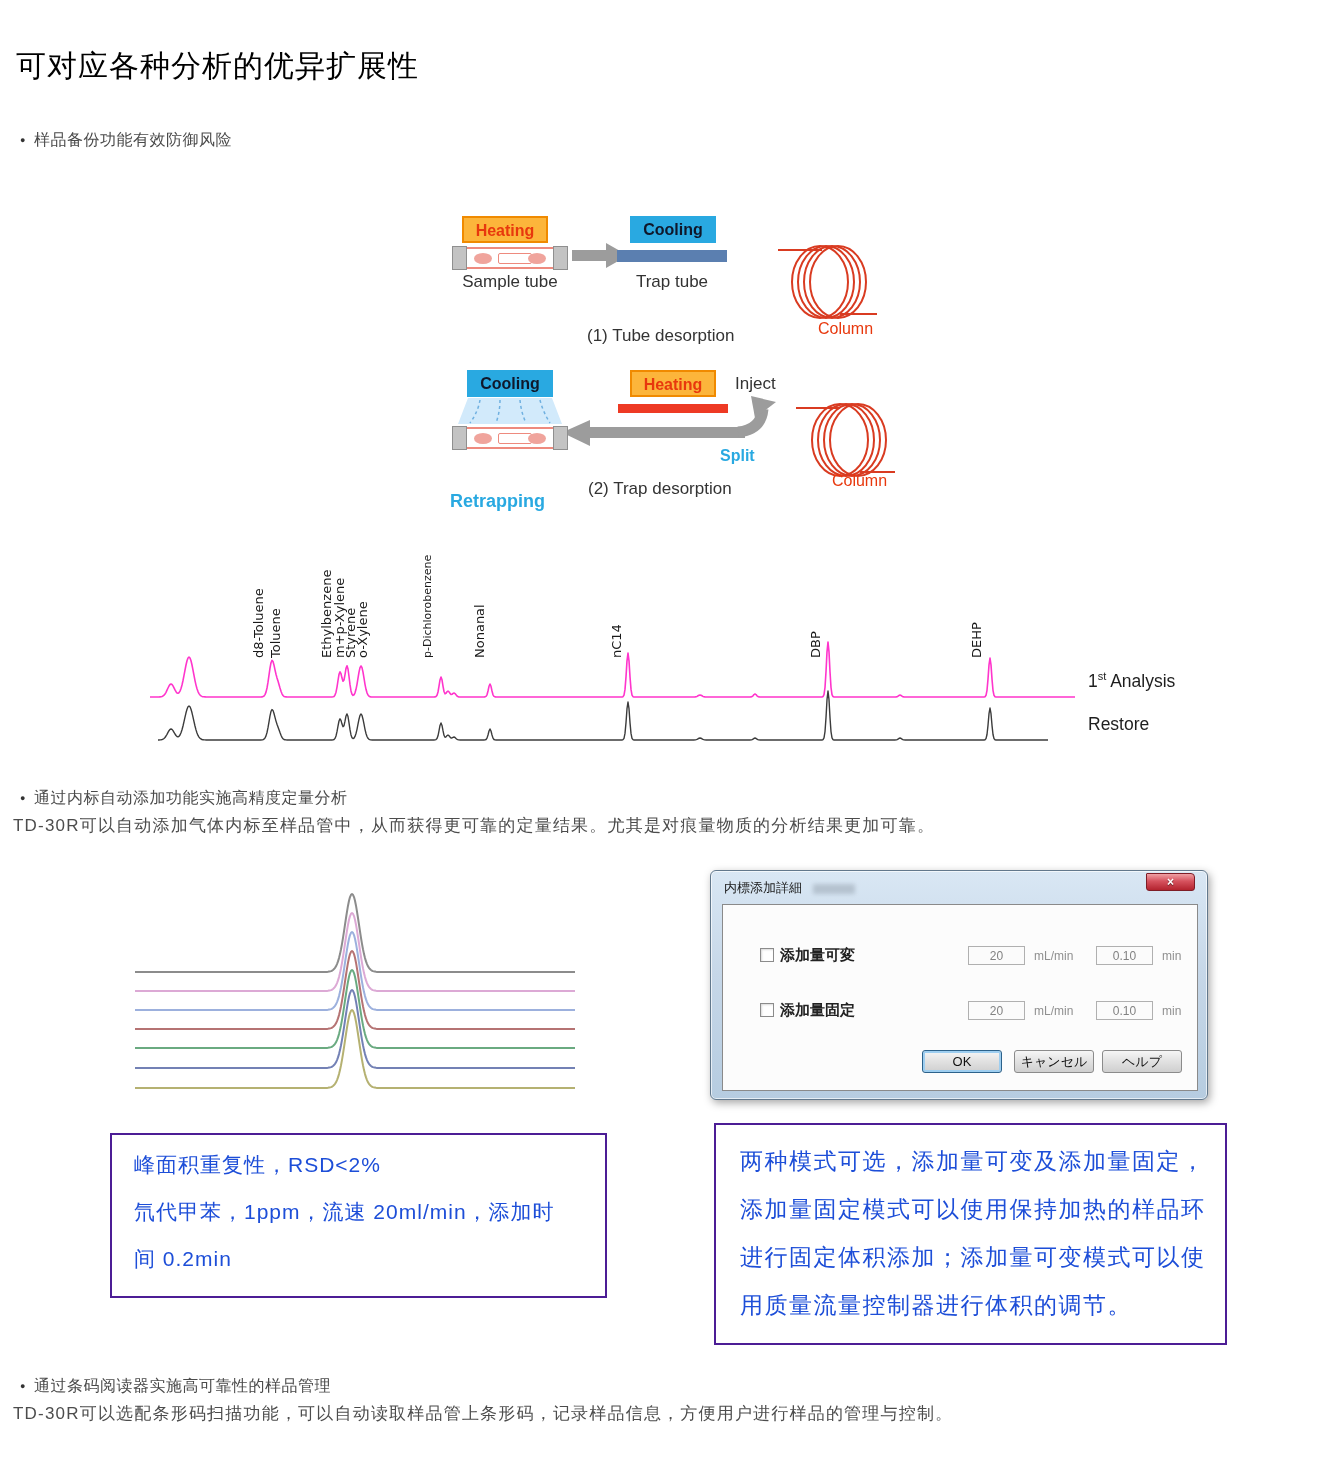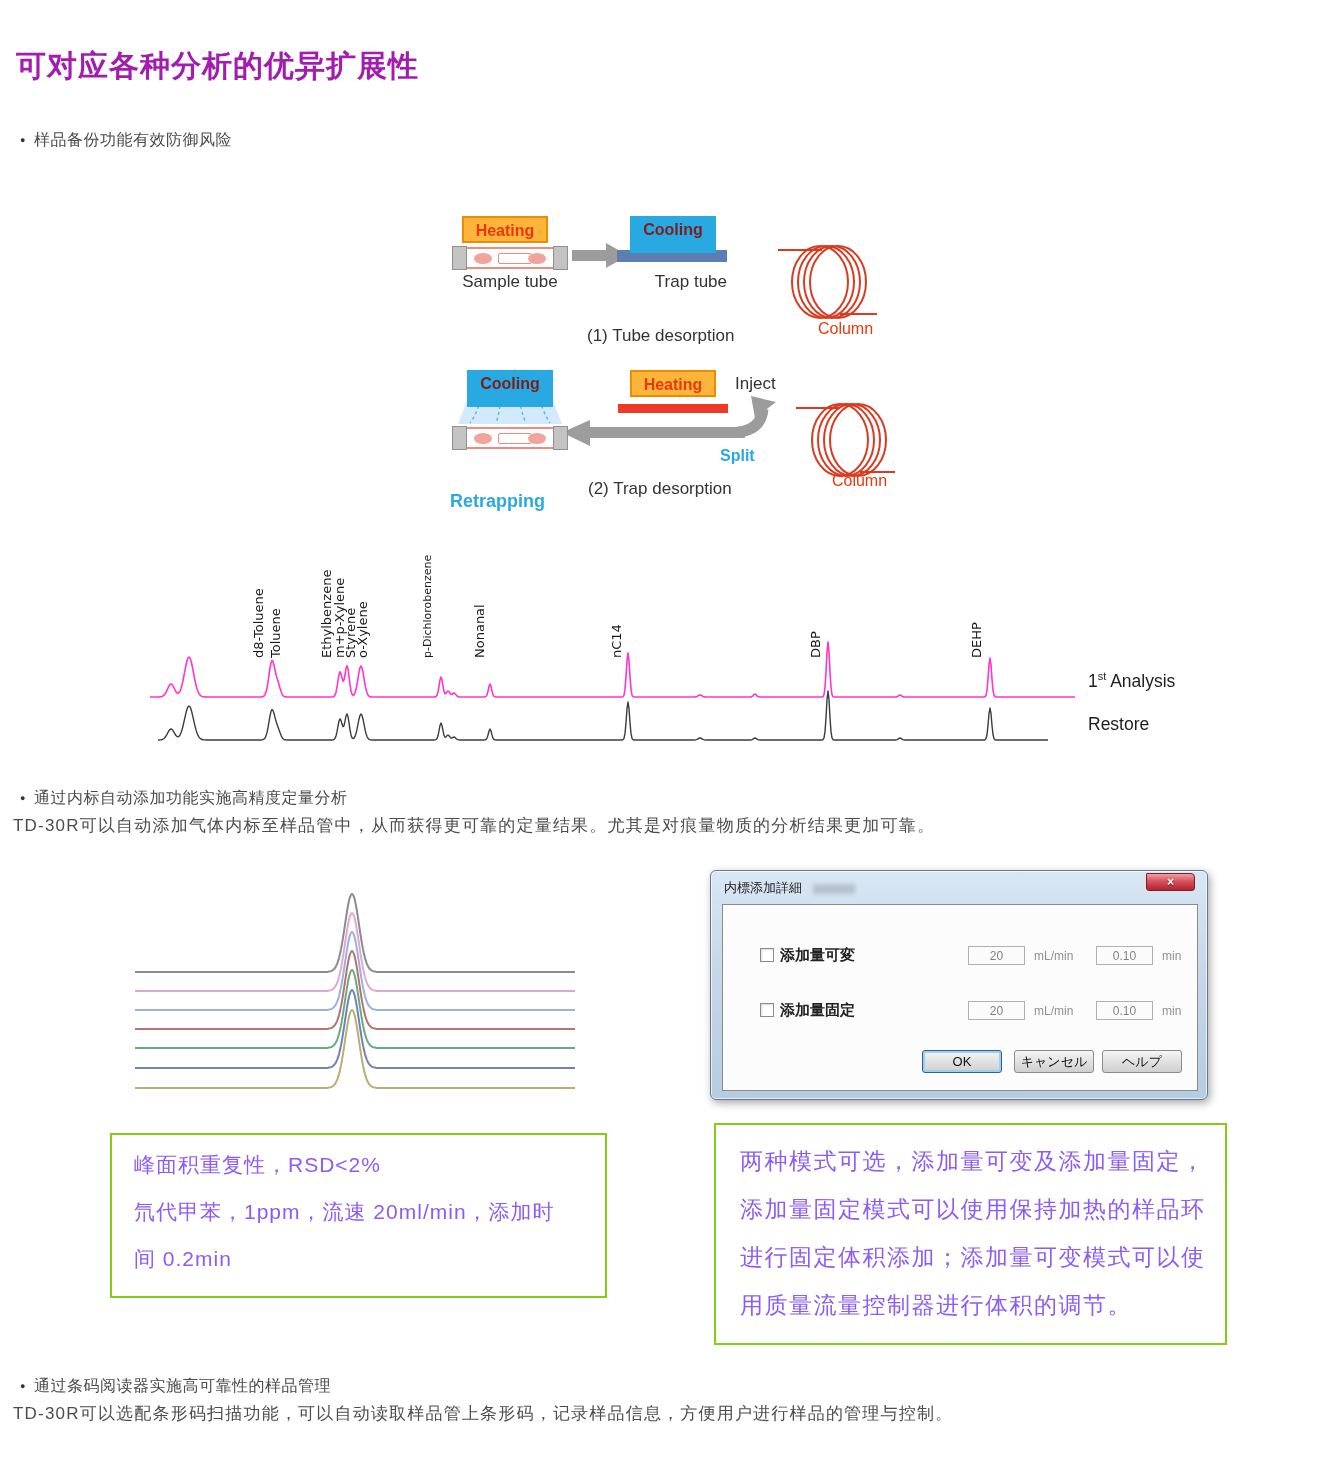--- a/index.html
+++ b/index.html
@@ -1,29 +1,29 @@
 <!DOCTYPE html>
 <html><head>
 <meta charset="utf-8">
 <style>
   html,body{margin:0;padding:0;background:#fff;}
   #page{position:relative;width:1338px;height:1467px;background:#fff;overflow:hidden;
         font-family:"Liberation Sans",sans-serif;color:#4c4c4c;}
   
-  #page-title{position:absolute;left:16px;top:46px;margin:0;font-size:30px;font-weight:700;
-              letter-spacing:1px;color:#a21caf;}
+  #page-title{position:absolute;left:16px;top:46px;margin:0;font-size:30px;font-weight:400;
+              letter-spacing:1px;color:#000000;}
   .sec-head{position:absolute;left:20px;font-size:16px;color:#4a4a4a;letter-spacing:.5px;white-space:nowrap;}
   .sec-head .bullet{font-size:9px;vertical-align:2px;margin-right:8px;color:#333;}
   .sec-body{position:absolute;left:13px;font-size:17px;color:#4c4c4c;letter-spacing:1.2px;white-space:nowrap;}
   
   #diagram-svg{position:absolute;left:430px;top:205px;}
   .hotbox{position:absolute;width:86px;height:27px;line-height:25px;text-align:center;
           font-size:16px;font-weight:bold;border:2px solid #f08a00;background:#fcb53b;color:#e8380d;box-sizing:border-box;}
-  .coolbox{position:absolute;width:86px;height:37px;line-height:27px;text-align:center;
-           font-size:16px;font-weight:bold;background:#29a9e1;color:#7f1d1d;box-sizing:border-box;}
+  .coolbox{position:absolute;width:86px;height:27px;line-height:27px;text-align:center;
+           font-size:16px;font-weight:bold;background:#29a9e1;color:#0f172a;box-sizing:border-box;}
   .sample-tube{position:absolute;width:116px;height:26px;}
   .sample-tube .cap{position:absolute;top:1px;width:15px;height:24px;background:#c3c3c3;border:1px solid #8f8f8f;box-sizing:border-box;}
   .sample-tube .cap.right{right:0;}
   .sample-tube .tube-body{position:absolute;left:12px;right:12px;top:2px;bottom:2px;background:#fff;
                           border:2px solid #ee8a7e;box-sizing:border-box;}
   .sample-tube .oval{position:absolute;top:4px;width:18px;height:11px;border-radius:50%;background:#f0a49c;}
   .sample-tube .mid{position:absolute;left:32px;top:4px;width:34px;height:11px;background:#fff;
                     border:1px solid #ee8a7e;border-radius:2px;box-sizing:border-box;}
   .tube-caption{position:absolute;font-size:17px;color:#333;text-align:center;white-space:nowrap;}
   .step-caption{position:absolute;font-size:17px;color:#333;white-space:nowrap;}
@@ -53,21 +53,21 @@
   .cb{position:absolute;width:14px;height:14px;background:#fff;border:1px solid #8b8b8b;
       box-shadow:inset 1px 1px 2px rgba(0,0,0,.15);box-sizing:border-box;}
   .cb-label{position:absolute;font-size:15px;font-weight:600;color:#222;white-space:nowrap;}
   .field{position:absolute;width:57px;height:19px;border:1px solid #b0b0b0;background:#fbfbfb;
          color:#828282;font-size:12px;text-align:center;box-sizing:border-box;font-family:"Liberation Sans",sans-serif;}
   .unit{position:absolute;font-size:12px;color:#909090;white-space:nowrap;}
   .btn{position:absolute;height:23px;border:1px solid #8b8b8b;border-radius:3px;font-size:13px;color:#111;
        background:linear-gradient(#f6f6f6,#e3e3e3 45%,#cfcfcf);text-align:center;line-height:21px;box-sizing:border-box;}
   .btn.default{border:1px solid #2c628b;box-shadow:inset 0 0 0 2px #9ecef0;}
   
-  .note-box{position:absolute;border:2px solid #84cc16;background:#fff;box-sizing:border-box;color:#8b5cf6;}
+  .note-box{position:absolute;border:2px solid #4c1d95;background:#fff;box-sizing:border-box;color:#1d4ed8;}
   #result-box{left:110px;top:1133px;width:497px;height:165px;padding:6px 0 0 22px;font-size:21px;line-height:47px;letter-spacing:1px;}
   #mode-box{left:714px;top:1123px;width:513px;height:222px;padding:12px 8px 0 24px;font-size:23px;line-height:48px;letter-spacing:1.5px;}
   .note-line{white-space:nowrap;}
 </style>
 </head>
 <body>
 
 <div id="page">
 
   <h1 id="page-title">可对应各种分析的优异扩展性</h1>
@@ -124,21 +124,21 @@
   <div class="sample-tube" style="left:452px;top:245px;">
     <div class="tube-body">
       <div class="oval" style="left:8px;"></div>
       <div class="mid"></div>
       <div class="oval" style="right:8px;"></div>
     </div>
     <div class="cap left"></div>
     <div class="cap right"></div>
   </div>
   <div class="tube-caption" style="left:452px;top:272px;width:116px;">Sample tube</div>
-  <div class="tube-caption" style="left:617px;top:272px;width:110px;text-align:right;">Trap tube</div>
+  <div class="tube-caption" style="left:617px;top:272px;width:110px;">Trap tube</div>
   <div class="step-caption" style="left:587px;top:326px;">(1) Tube desorption</div>
   <div class="column-label" style="left:808px;top:320px;width:75px;text-align:center;">Column</div>
 
   <div class="coolbox" style="left:467px;top:370px;">Cooling</div>
   <div class="hotbox" style="left:630px;top:370px;">Heating</div>
   <div class="step-caption" style="left:735px;top:374px;">Inject</div>
 
   <div class="sample-tube" style="left:452px;top:425px;">
     <div class="tube-body">
       <div class="oval" style="left:8px;"></div>

